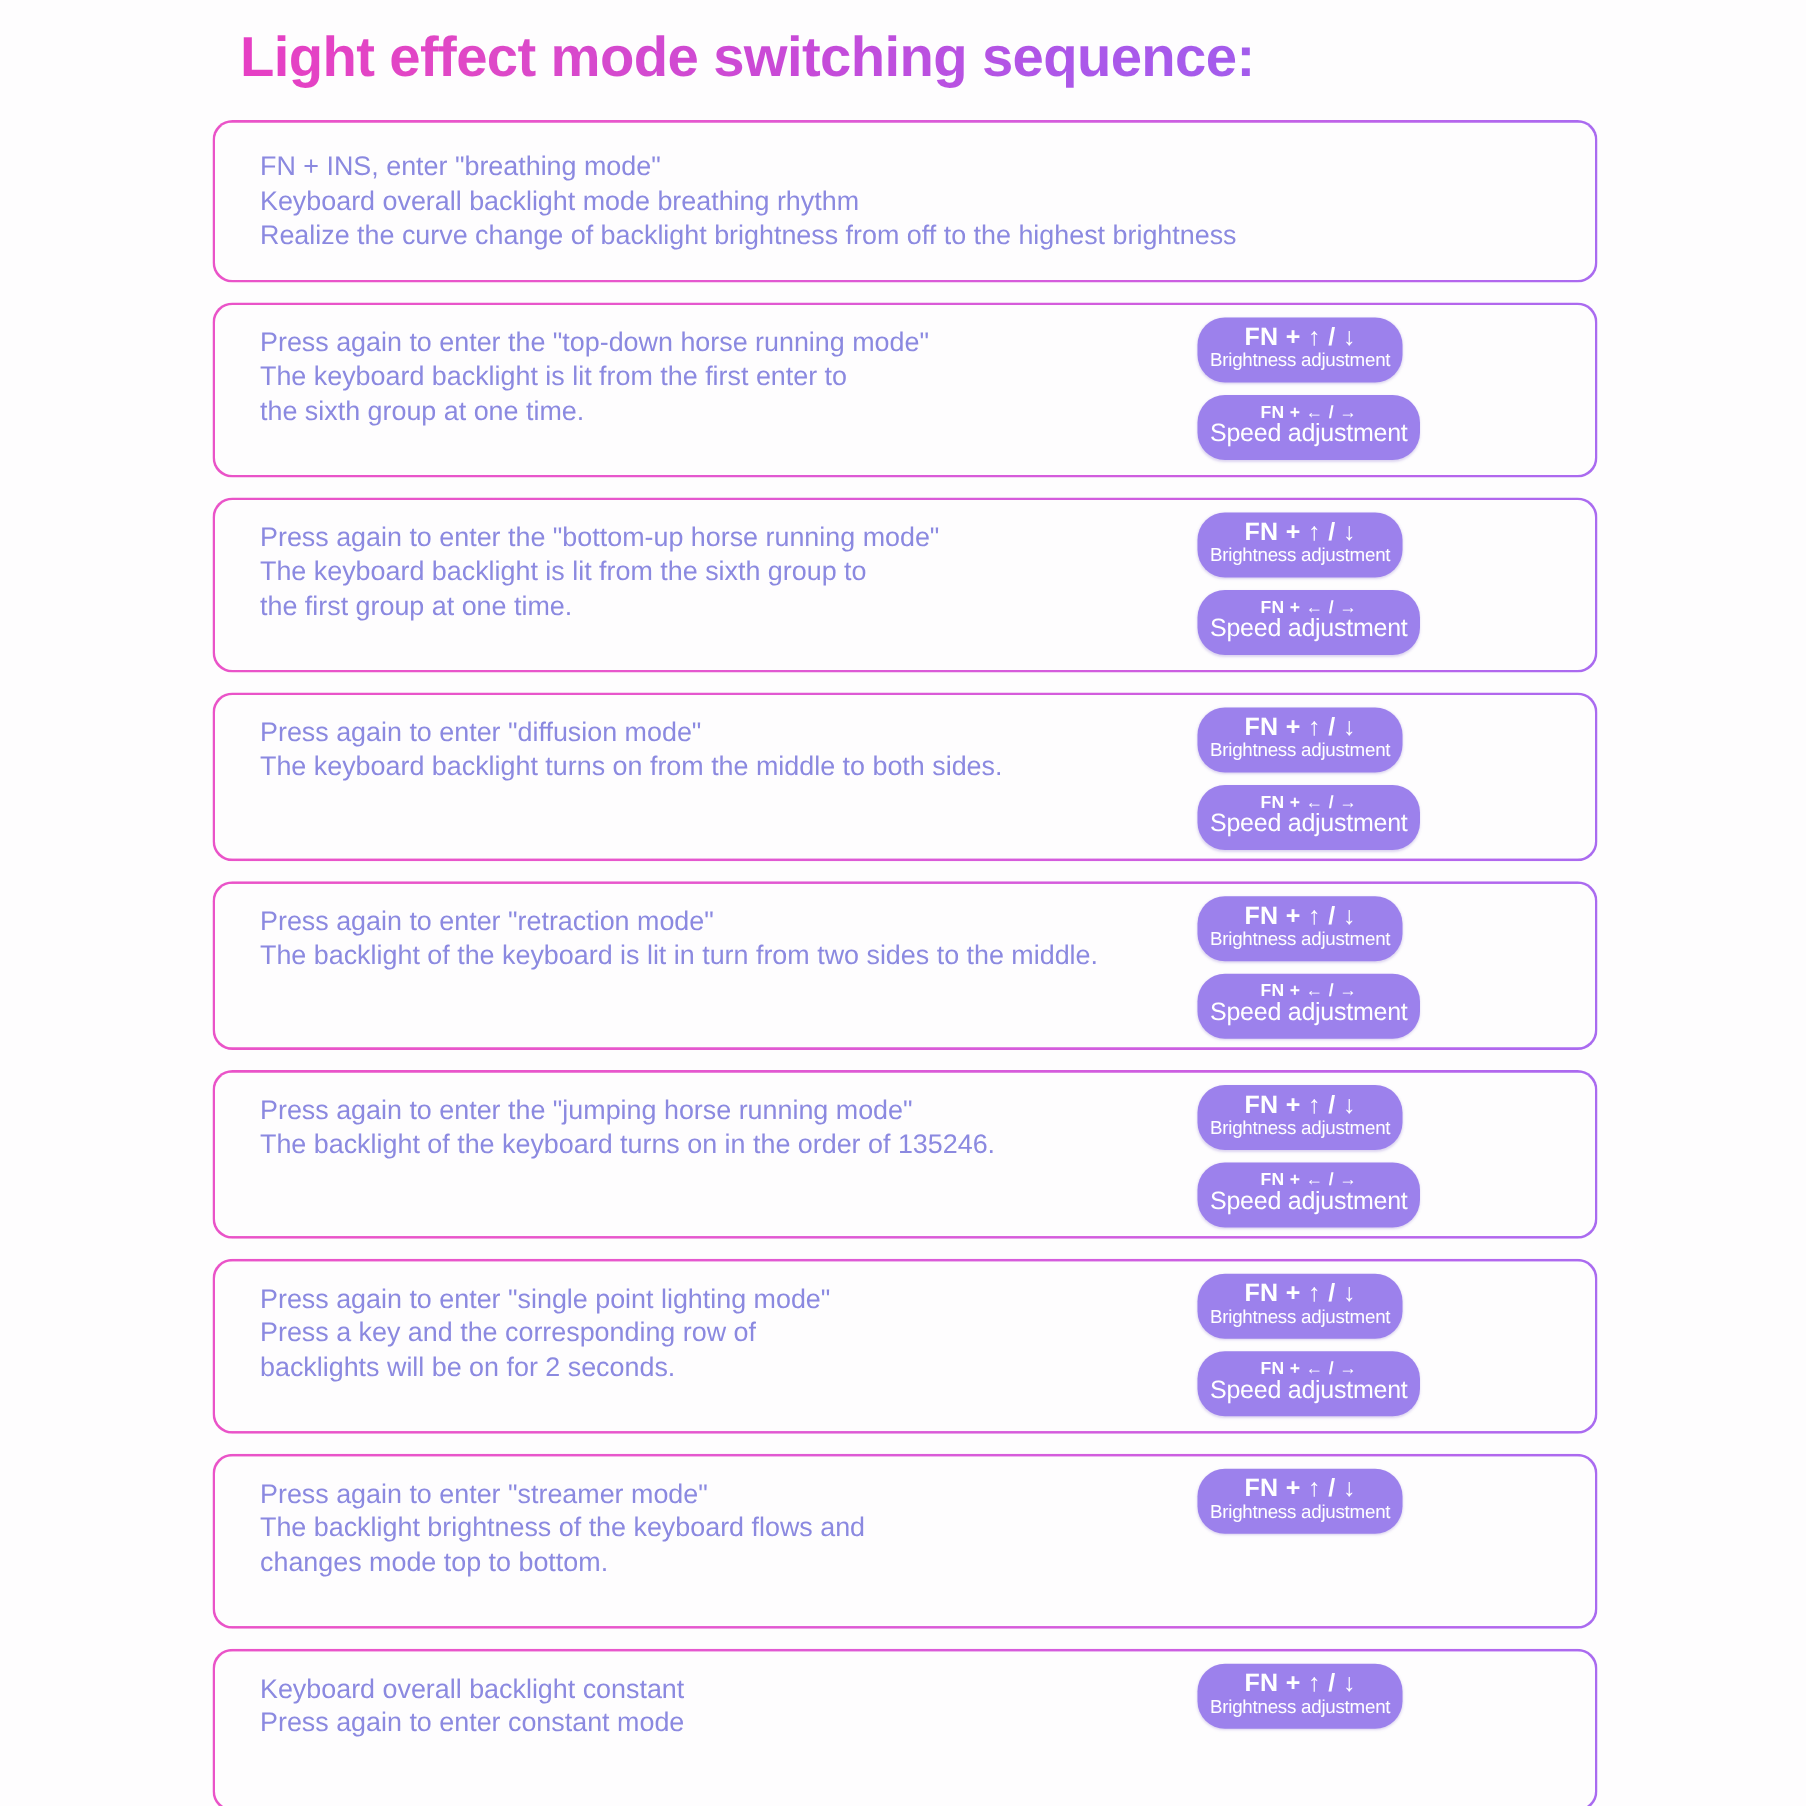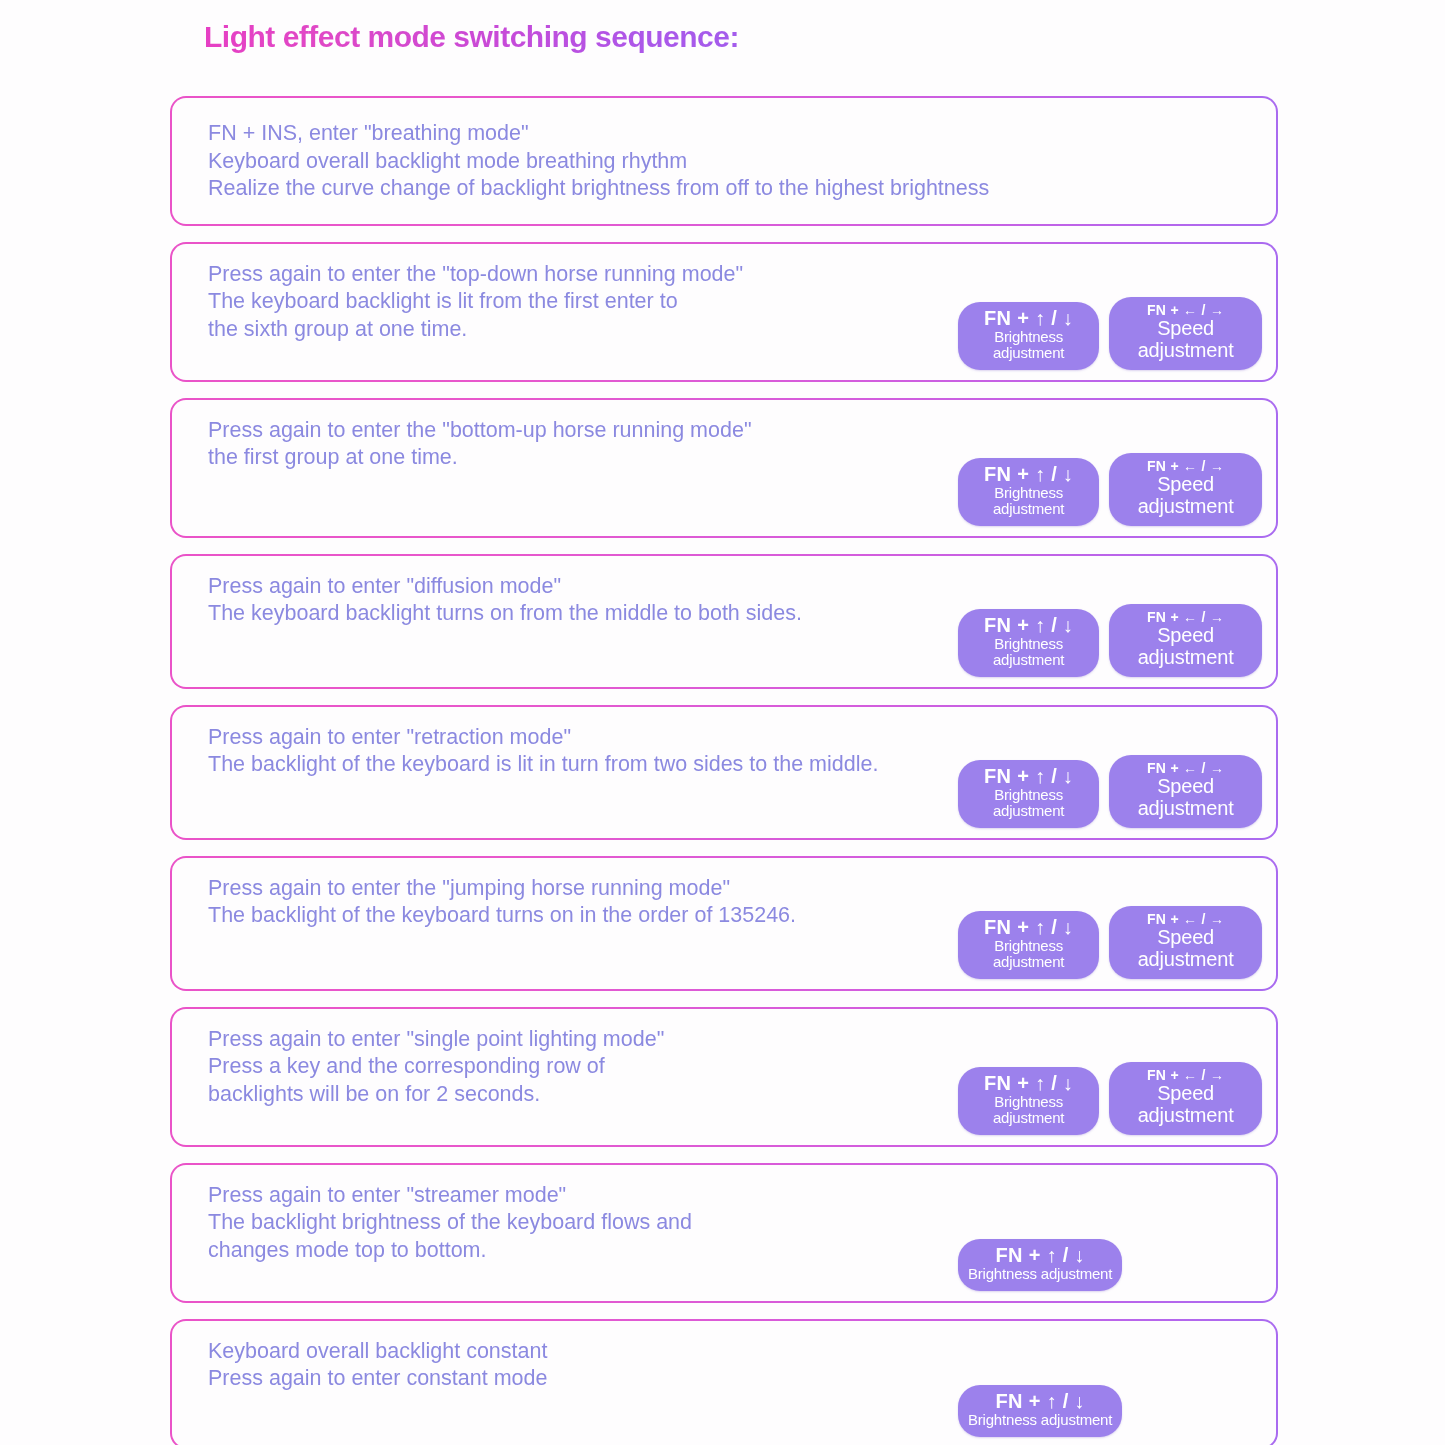--- a/index.html
+++ b/index.html
@@ -15,23 +15,23 @@
   .page {
     position: relative;
     width: 1445px;
     height: 1445px;
     background: #fefdfe;
   }
 
   
   .title {
     position: absolute;
-    left: 204px;
+    left: 192px;
     top: 20px;
-    font-size: 30px;
+    font-size: 45px;
     font-weight: bold;
     letter-spacing: -0.5px;
     white-space: nowrap;
     background-image: linear-gradient(90deg, #e63fc4 0%, #e048c6 22%, #c84ad8 55%, #ac57e9 82%, #a35cec 100%);
     -webkit-background-clip: text;
     background-clip: text;
     color: transparent;
     -webkit-text-fill-color: transparent;
   }
 
@@ -73,22 +73,23 @@
     font-size: 21.5px;
     line-height: 1.16;
     white-space: nowrap;
     padding: 1.5px 0;
   }
 
   .card-badges {
     flex: 0 0 auto;
     width: 318px;
     display: flex;
+    flex-direction: column;
     justify-content: flex-start;
-    align-items: flex-end;
+    align-items: flex-start;
     padding: 10px 14px 10px 0;
     gap: 10px;
   }
 
   .badge {
     background: #9c81ec;
     border-radius: 22px;
     color: #ffffff;
     text-align: center;
     padding: 6px 10px 9px;
@@ -151,20 +152,21 @@
         <div class="badge speed">
           <span class="badge-combo">FN + ← / →</span>
           <span class="badge-label">Speed adjustment</span>
         </div>
       </div>
     </div>
 
     <div class="card h2">
       <div class="card-text">
         <div class="line">Press again to enter the "bottom-up horse running mode"</div>
+        <div class="line">The keyboard backlight is lit from the sixth group to</div>
         <div class="line">the first group at one time.</div>
       </div>
       <div class="card-badges">
         <div class="badge brightness">
           <span class="badge-combo">FN + ↑ / ↓</span>
           <span class="badge-label">Brightness adjustment</span>
         </div>
         <div class="badge speed">
           <span class="badge-combo">FN + ← / →</span>
           <span class="badge-label">Speed adjustment</span>

